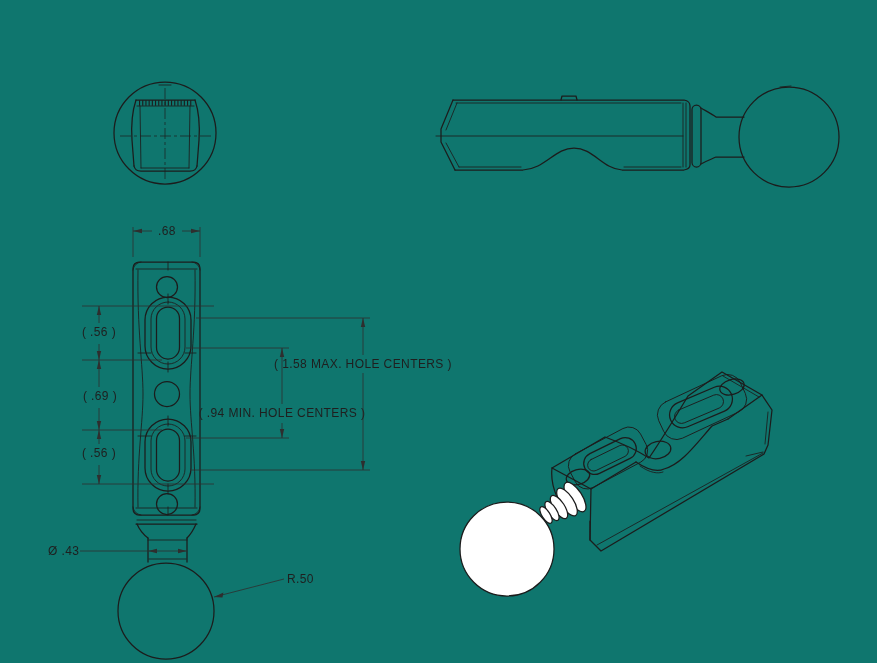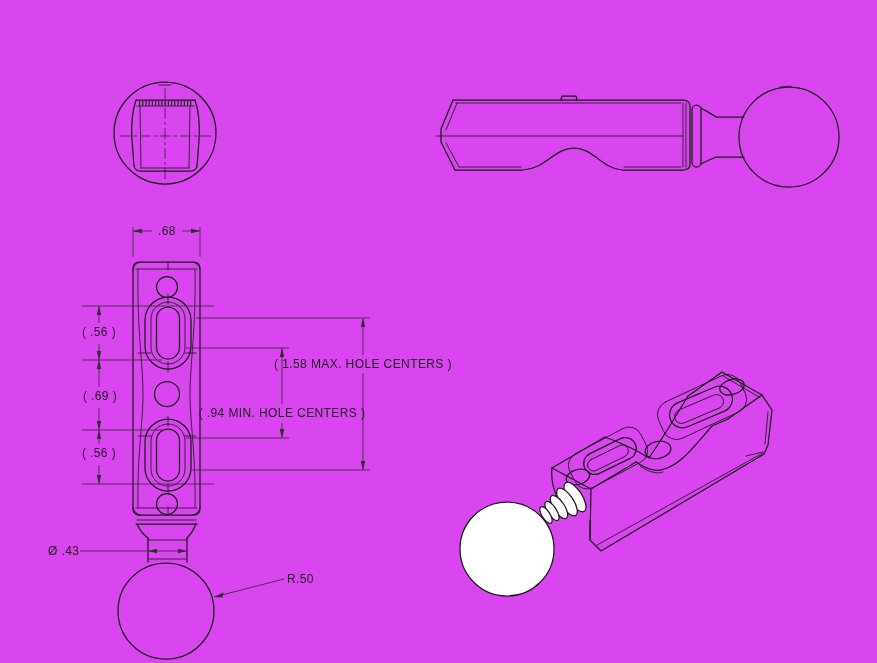--- a/index.html
+++ b/index.html
@@ -1,16 +1,16 @@
 <!DOCTYPE html>
 <html><head>
 <meta charset="utf-8">
 <style>
   html,body{margin:0;padding:0;background:#f2f2f2;}
-  .stage{width:877px;height:663px;background:#d946ef;position:relative;margin:0 auto;
+  .stage{width:877px;height:663px;background:#0f766e;position:relative;margin:0 auto;
          font-family:"Liberation Sans", sans-serif;}
   svg{display:block}
   .g   {stroke:#1c1c1c;stroke-width:1.25;fill:none;stroke-linecap:round;stroke-linejoin:round;}
   .g2  {stroke:#1c1c1c;stroke-width:.85;fill:none;stroke-linecap:round;stroke-linejoin:round;}
   .wf  {stroke:#1c1c1c;stroke-width:1.25;fill:#ffffff;}
   .dim {stroke:#2e2e2e;stroke-width:.8;fill:none;stroke-linecap:butt;}
   .arr {fill:#2e2e2e;stroke:none;}
   .ctr {stroke:#1c1c1c;stroke-width:.7;fill:none;stroke-dasharray:11 3 3 3;}
   .hatch{stroke:#1c1c1c;stroke-width:5.5;fill:none;stroke-dasharray:1.1 2.1;}
   text.dtx{font-size:12px;fill:#1f1f1f;letter-spacing:.4px;}

